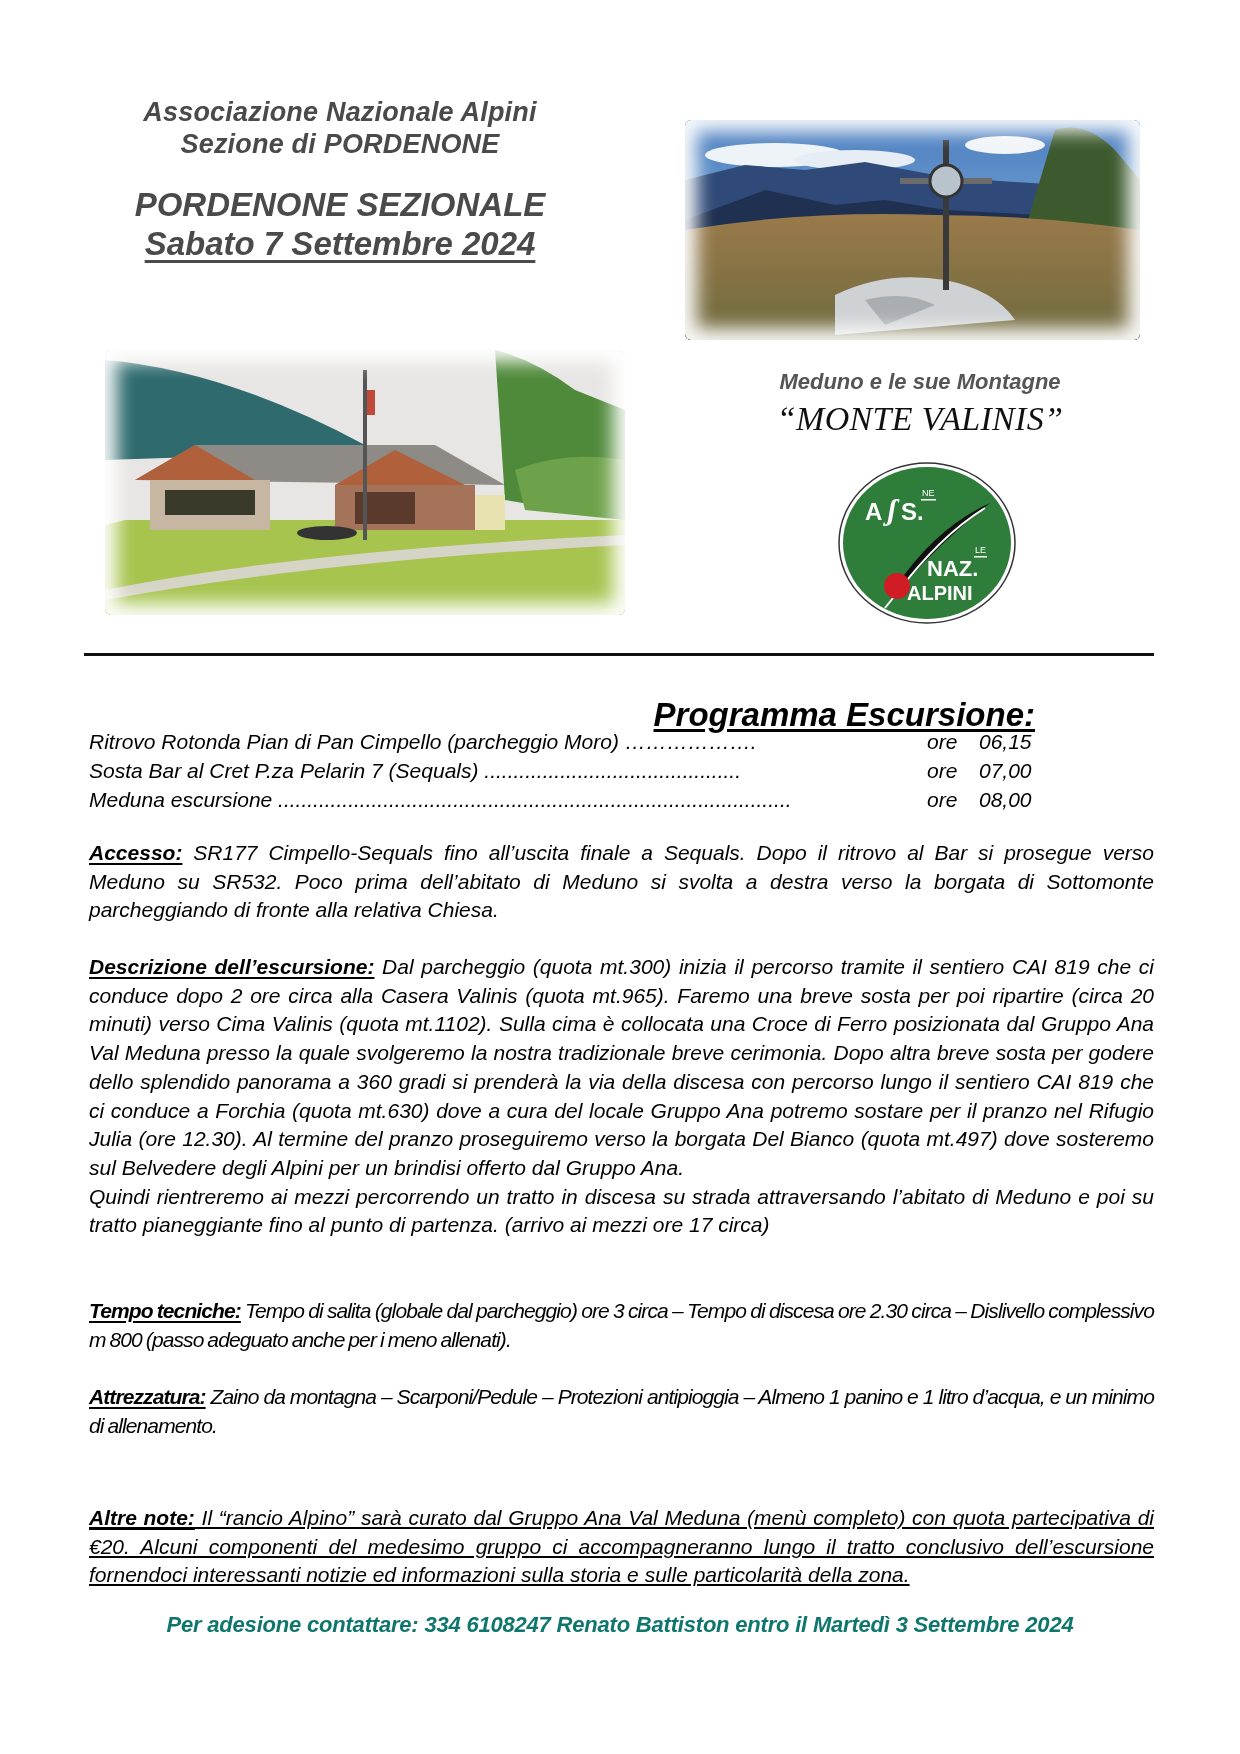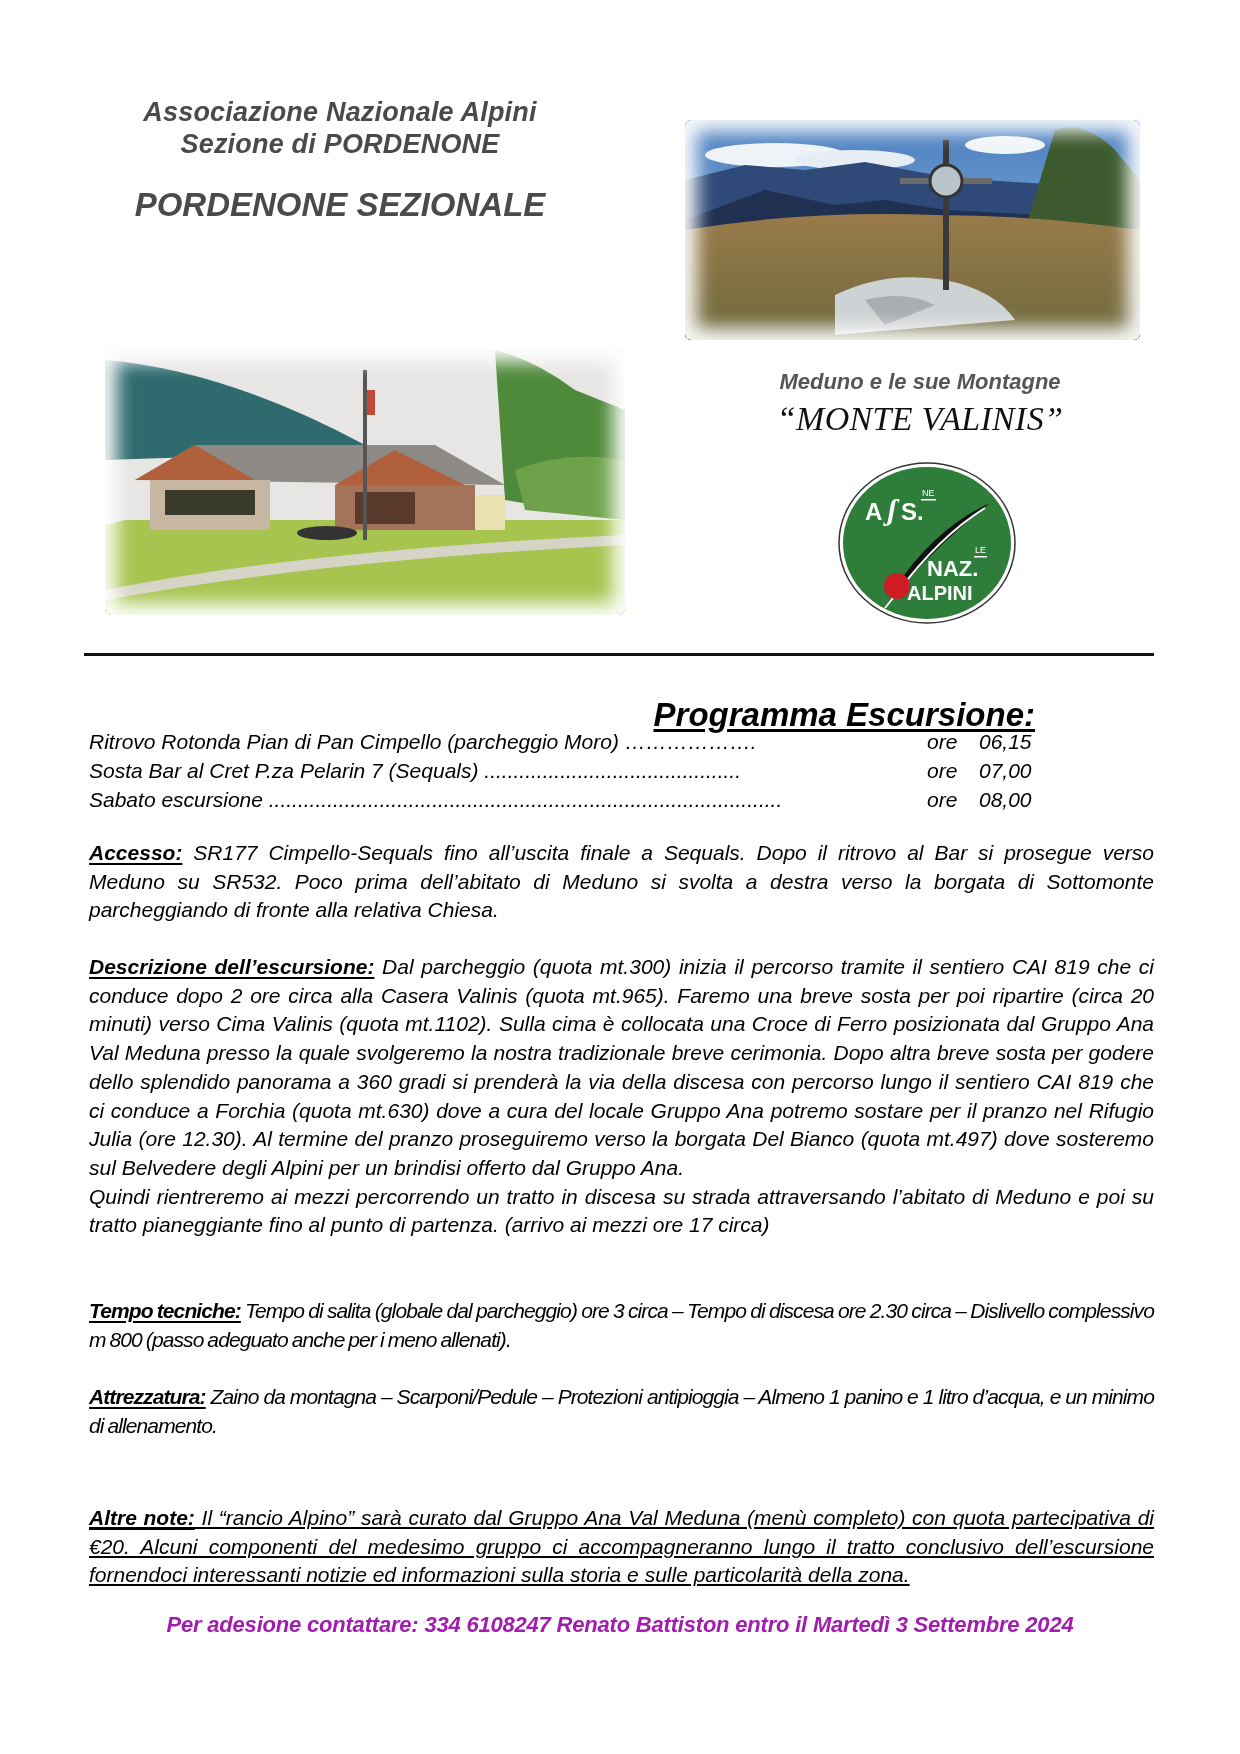--- a/index.html
+++ b/index.html
@@ -35,30 +35,31 @@
     .para { position: absolute; left: 89px; width: 1065px; font-style: italic; font-size: 21px; line-height: 28.7px; text-align: justify; }
     .para .lbl { font-weight: bold; text-decoration: underline; text-underline-offset: 3px; }
     .para.narrow { font-family: "Liberation Sans", sans-serif; font-size: 21px; letter-spacing: -0.9px; word-spacing: -1px; }
 
     .p-accesso { top: 839px; }
     .p-descr { top: 953px; }
     .p-note { top: 1297px; }
     .p-attr { top: 1383px; }
     .p-altre { top: 1504px; text-decoration: underline; }
 
-    .contact { position: absolute; left: 0; top: 1612px; width: 1240px; text-align: center; color: #a21caf; font-weight: bold; font-style: italic; font-size: 22px; letter-spacing: -0.2px; }
+    .contact { position: absolute; left: 0; top: 1612px; width: 1240px; text-align: center; color: #0f766e; font-weight: bold; font-style: italic; font-size: 22px; letter-spacing: -0.2px; }
   </style>
 </head>
 <body>
 
 <div class="header-left">
   <div class="org-line">Associazione Nazionale Alpini</div>
   <div class="org-line">Sezione di PORDENONE</div>
   <div class="title-gap"></div>
   <div class="title-line">PORDENONE SEZIONALE</div>
+  <div class="date-line">Sabato 7 Settembre 2024</div>
 </div>
 
 <div class="photo photo-cross">
   <svg viewBox="0 0 455 220" preserveAspectRatio="none">
     <defs>
       <linearGradient id="sky1" x1="0" y1="0" x2="0" y2="1">
         <stop offset="0" stop-color="#4a7ec0"></stop>
         <stop offset="1" stop-color="#9cc0e0"></stop>
       </linearGradient>
       <linearGradient id="ground1" x1="0" y1="0" x2="0" y2="1">
@@ -135,21 +136,21 @@
     <span class="prog-label">Ritrovo Rotonda Pian di Pan Cimpello (parcheggio Moro) ……………….</span>
     <span class="prog-ore">ore</span>
     <span class="prog-time">06,15</span>
   </div>
   <div class="prog-row">
     <span class="prog-label">Sosta Bar al Cret P.za Pelarin 7 (Sequals)  ............................................</span>
     <span class="prog-ore">ore</span>
     <span class="prog-time">07,00</span>
   </div>
   <div class="prog-row">
-    <span class="prog-label">Sabato escursione ........................................................................................</span>
+    <span class="prog-label">Meduna escursione ........................................................................................</span>
     <span class="prog-ore">ore</span>
     <span class="prog-time">08,00</span>
   </div>
 </div>
 
 <div class="para p-accesso">
   <span class="lbl">Accesso:</span><span> SR177 Cimpello-Sequals fino all’uscita finale a Sequals. Dopo il ritrovo al Bar si prosegue verso Meduno su SR532. Poco prima dell’abitato di Meduno si svolta a destra verso la borgata di Sottomonte parcheggiando di fronte alla relativa Chiesa.</span>
 </div>
 
 <div class="para p-descr">

